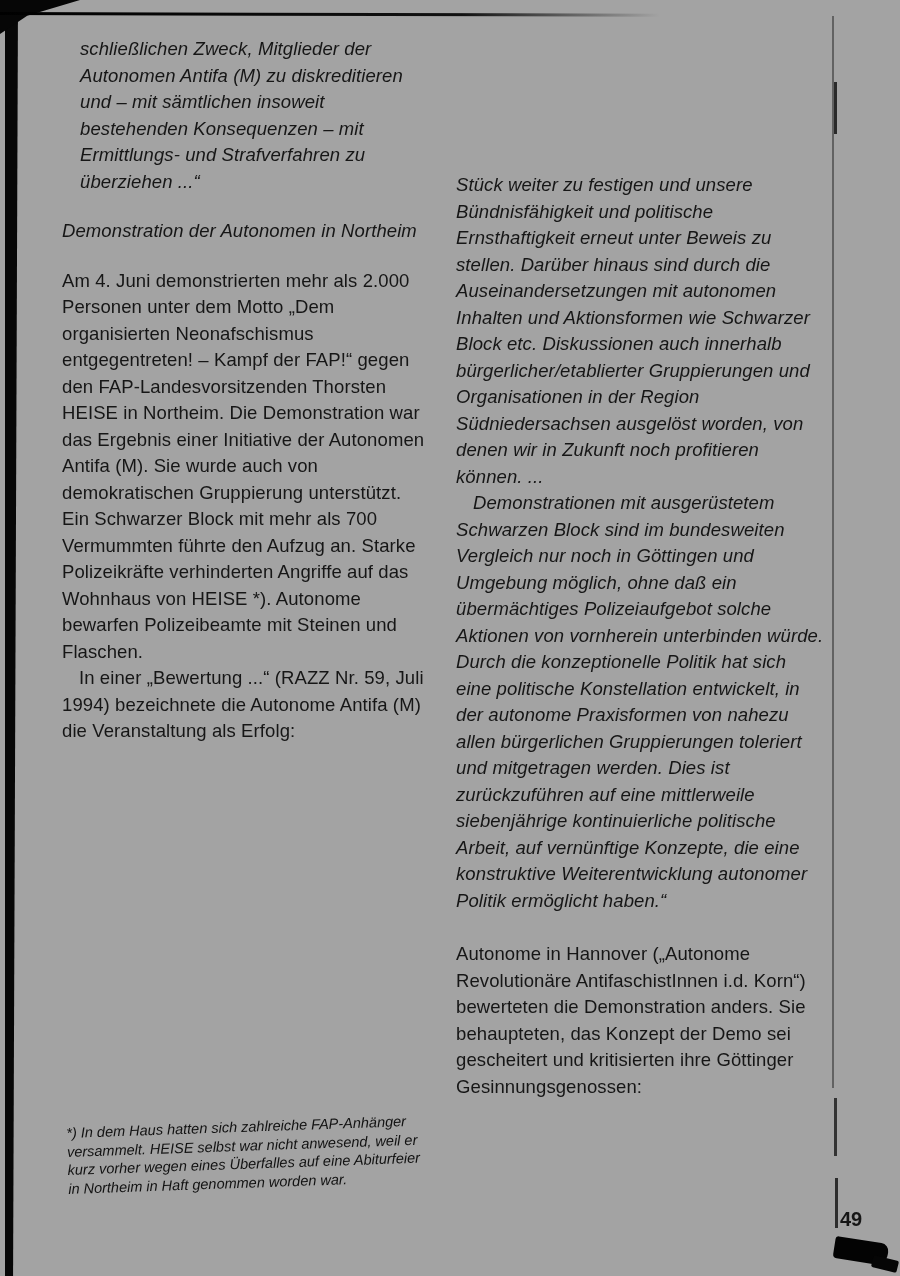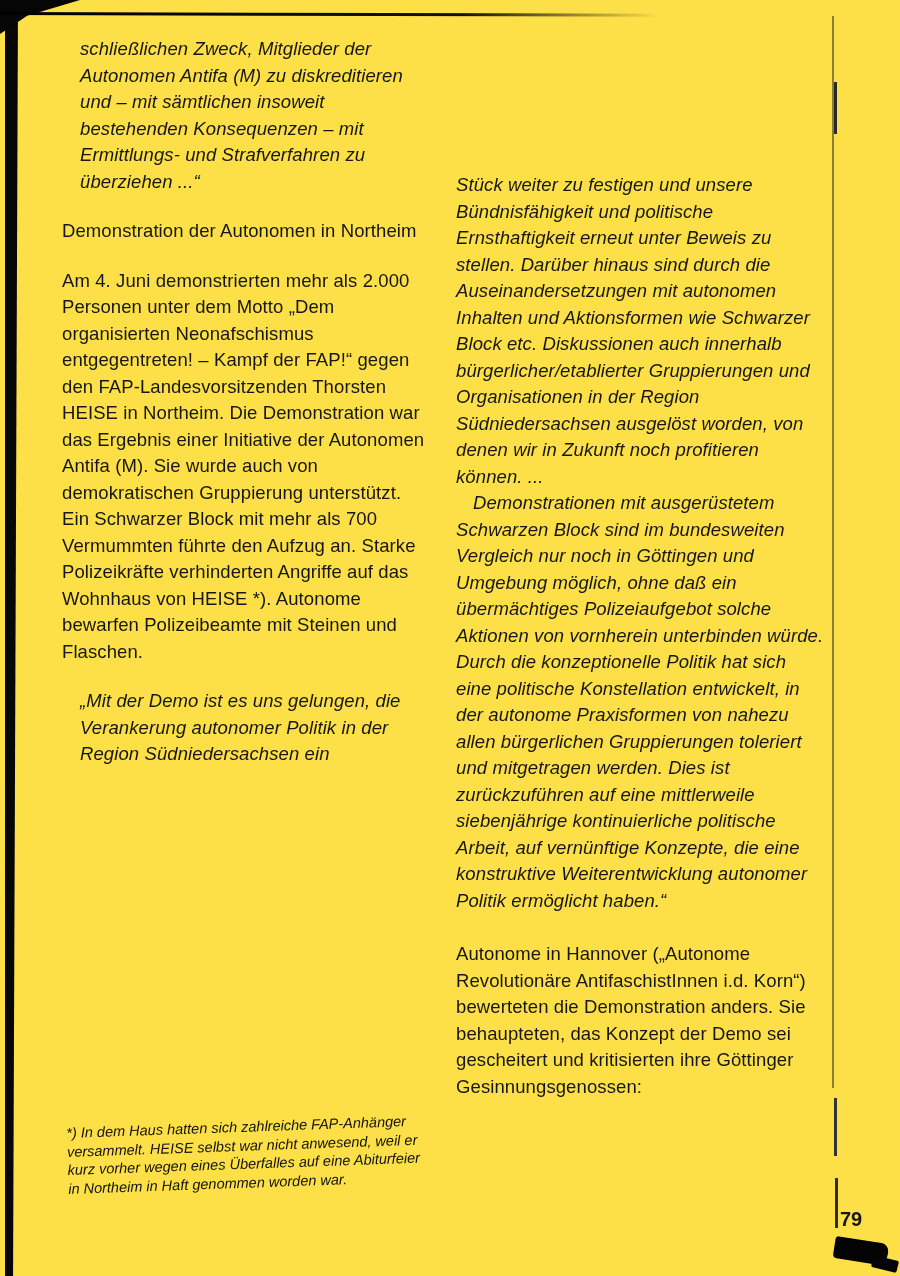--- a/index.html
+++ b/index.html
@@ -2,21 +2,21 @@
 <html lang="de"><head>
 <meta charset="utf-8">
 <style>
   * { box-sizing: border-box; }
   html, body { margin: 0; padding: 0; background: #e9e9e7; }
 
   .page {
     position: relative;
     width: 900px;
     height: 1276px;
-    background: #fde047;
+    background: #a3a3a3;
     font-family: "Liberation Sans", sans-serif;
     color: #161616;
     overflow: hidden;
   }
 
   
   .col { position: absolute; }
   .col-left  { left: 62px;  top: 36px;  width: 364px; }
   .col-right { left: 456px; top: 172px; width: 370px; }
 
@@ -26,20 +26,21 @@
     line-height: 26.5px;
     letter-spacing: 0.1px;
     text-align: left;
     hyphens: auto;
   }
 
   .quote { font-style: italic; padding-left: 18px; }
   .quote.full { padding-left: 0; }
 
   .subhead {
+    font-style: italic;
     font-weight: normal;
   }
 
   .indent { text-indent: 17px; }
 
   .mt-lg { margin-top: 27px !important; }
   .mt-md { margin-top: 23px !important; }
 
   .footnote {
     position: absolute;
@@ -130,30 +131,30 @@
   <div class="artifact corner-br-2"></div>
 
   <div class="col col-left">
     <p class="quote">schließlichen Zweck, Mitglieder der Autonomen Antifa (M) zu diskreditieren und – mit sämtlichen insoweit bestehenden Konsequenzen – mit Ermittlungs- und Strafverfahren zu überziehen ...“</p>
 
 
     <h3 class="subhead mt-md">Demonstration der Autonomen in Northeim</h3>
 
     <p class="mt-md">Am 4. Juni demonstrierten mehr als 2.000 Personen unter dem Motto „Dem organisierten Neonafschismus entgegentreten! – Kampf der FAP!“ gegen den FAP-Landesvorsitzenden Thorsten HEISE in Northeim. Die Demonstration war das Ergebnis einer Initiative der Autonomen Antifa (M). Sie wurde auch von demokratischen Gruppierung unterstützt. Ein Schwarzer Block mit mehr als 700 Vermummten führte den Aufzug an. Starke Polizeikräfte verhinderten Angriffe auf das Wohnhaus von HEISE *). Autonome bewarfen Polizeibeamte mit Steinen und Flaschen.</p>
 
+    <p class="indent">In einer „Bewertung ...“ (RAZZ Nr. 59, Juli 1994) bezeichnete die Autonome Antifa (M) die Veranstaltung als Erfolg:</p>
 
-    <p class="quote mt-md">„Mit der Demo ist es uns gelungen, die Verankerung autonomer Politik in der Region Südniedersachsen ein</p>
   </div>
 
   <div class="footnote">*) In dem Haus hatten sich zahlreiche FAP-Anhänger versammelt. HEISE selbst war nicht anwesend, weil er kurz vorher wegen eines Überfalles auf eine Abiturfeier in Northeim in Haft genommen worden war.</div>
 
   <div class="col col-right">
     <p class="quote full">Stück weiter zu festigen und unsere Bündnisfähigkeit und politische Ernsthaftigkeit erneut unter Beweis zu stellen. Darüber hinaus sind durch die Auseinandersetzungen mit autonomen Inhalten und Aktionsformen wie Schwarzer Block etc. Diskussionen auch innerhalb bürgerlicher/etablierter Gruppierungen und Organisationen in der Region Südniedersachsen ausgelöst worden, von denen wir in Zukunft noch profitieren können. ...</p>
 
     <p class="quote full indent">Demonstrationen mit ausgerüstetem Schwarzen Block sind im bundesweiten Vergleich nur noch in Göttingen und Umgebung möglich, ohne daß ein übermächtiges Polizeiaufgebot solche Aktionen von vornherein unterbinden würde. Durch die konzeptionelle Politik hat sich eine politische Konstellation entwickelt, in der autonome Praxisformen von nahezu allen bürgerlichen Gruppierungen toleriert und mitgetragen werden. Dies ist zurückzuführen auf eine mittlerweile siebenjährige kontinuierliche politische Arbeit, auf vernünftige Konzepte, die eine konstruktive Weiterentwicklung autonomer Politik ermöglicht haben.“</p>
 
     <p class="mt-lg">Autonome in Hannover („Autonome Revolutionäre AntifaschistInnen i.d. Korn“) bewerteten die Demonstration anders. Sie behaupteten, das Konzept der Demo sei gescheitert und kritisierten ihre Göttinger Gesinnungsgenossen:</p>
 
   </div>
 
-  <div class="pagenum">79</div>
+  <div class="pagenum">49</div>
 
 </div>
 
 </body></html>

